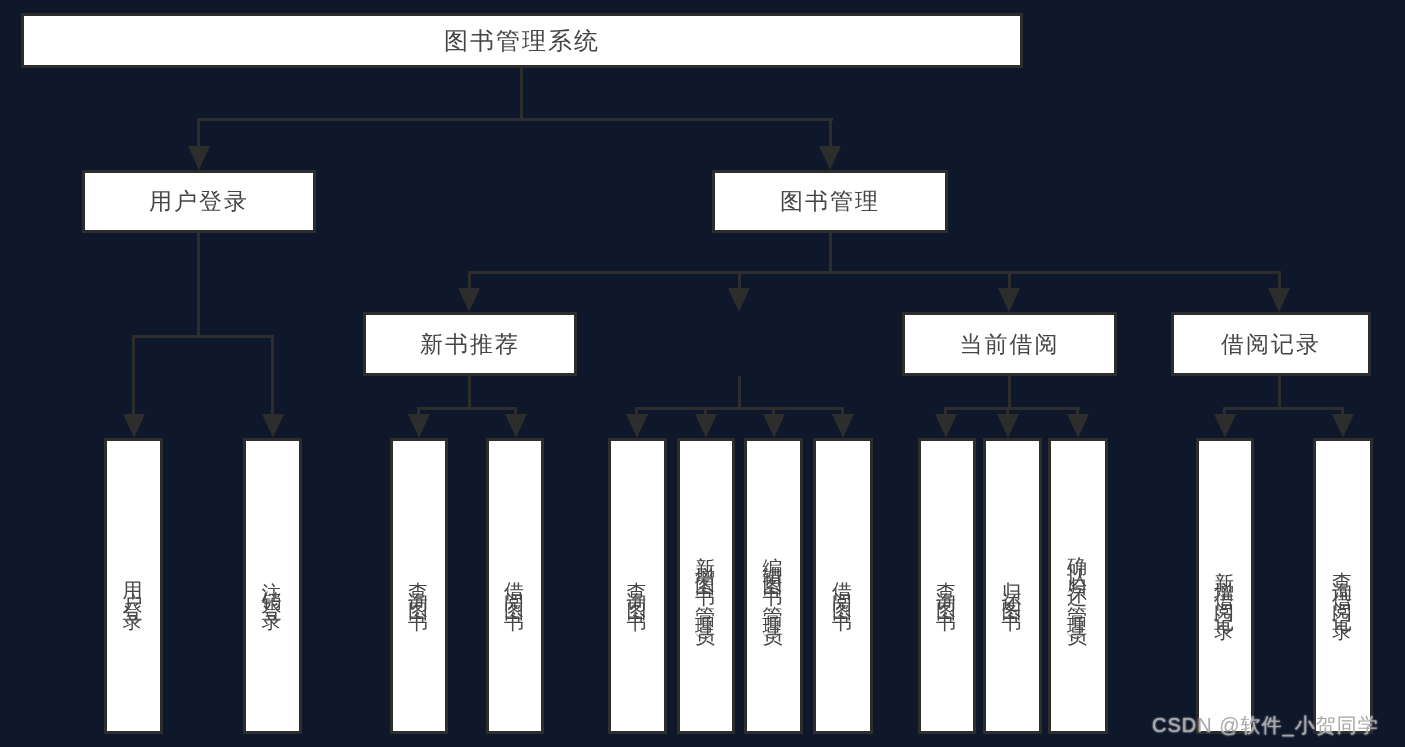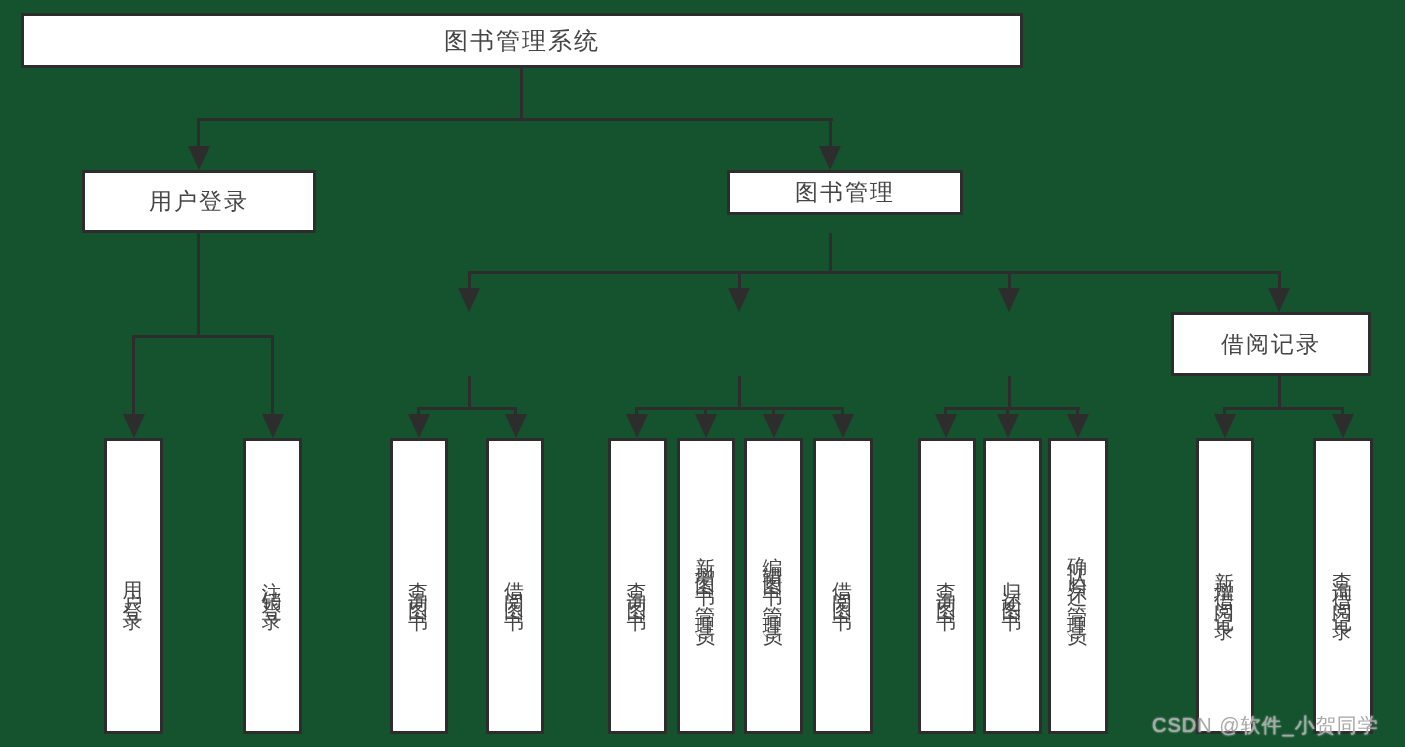--- a/index.html
+++ b/index.html
@@ -1,19 +1,19 @@
 <!DOCTYPE html>
 <html><head>
 <meta charset="utf-8">
 <style>
   html,body{margin:0;padding:0;background:#ffffff;}
   #stage{
     position:relative;
     width:1405px;height:747px;
-    background:#14532d;
+    background:#0f172a;
     font-family:"Liberation Sans","DejaVu Sans",sans-serif;
     overflow:hidden;
   }
   .node{
     position:absolute;
     box-sizing:border-box;
     border:3px solid #2d2d2d;
     background:#ffffff;
     display:flex;
     align-items:center;
@@ -114,22 +114,24 @@
       <div class="arw" style="left: 934.5px; top: 414px;"></div>
       <div class="arw" style="left: 996.5px; top: 414px;"></div>
       <div class="arw" style="left: 1066.5px; top: 414px;"></div>
       <div class="arw" style="left: 1213.5px; top: 414px;"></div>
       <div class="arw" style="left: 1331.5px; top: 414px;"></div>
     </div>
 
   <div class="node root" style="left:21px;top:13px;width:1002px;height:55px">图书管理系统</div>
 
   <div class="node lvl" style="left:82px;top:170px;width:234px;height:63px">用户登录</div>
-  <div class="node lvl" style="left:727px;top:170px;width:236px;height:45px">图书管理</div>
+  <div class="node lvl" style="left:712px;top:170px;width:236px;height:63px">图书管理</div>
 
+  <div class="node lvl" style="left:363px;top:312px;width:214px;height:64px">新书推荐</div>
+  <div class="node lvl" style="left:902px;top:312px;width:215px;height:64px">当前借阅</div>
   <div class="node lvl" style="left:1171px;top:312px;width:200px;height:64px">借阅记录</div>
 
   <div class="leaf" style="left:104px;top:438px;width:59px;height:296px">用户登录</div>
   <div class="leaf" style="left:243px;top:438px;width:59px;height:296px">注销登录</div>
 
   <div class="leaf" style="left:390px;top:438px;width:58px;height:296px">查询图书</div>
   <div class="leaf" style="left:486px;top:438px;width:58px;height:296px">借阅图书</div>
 
   <div class="leaf" style="left:608px;top:438px;width:59px;height:296px">查询图书</div>
   <div class="leaf" style="left:677px;top:438px;width:58px;height:296px">新增图书（管理员）</div>

